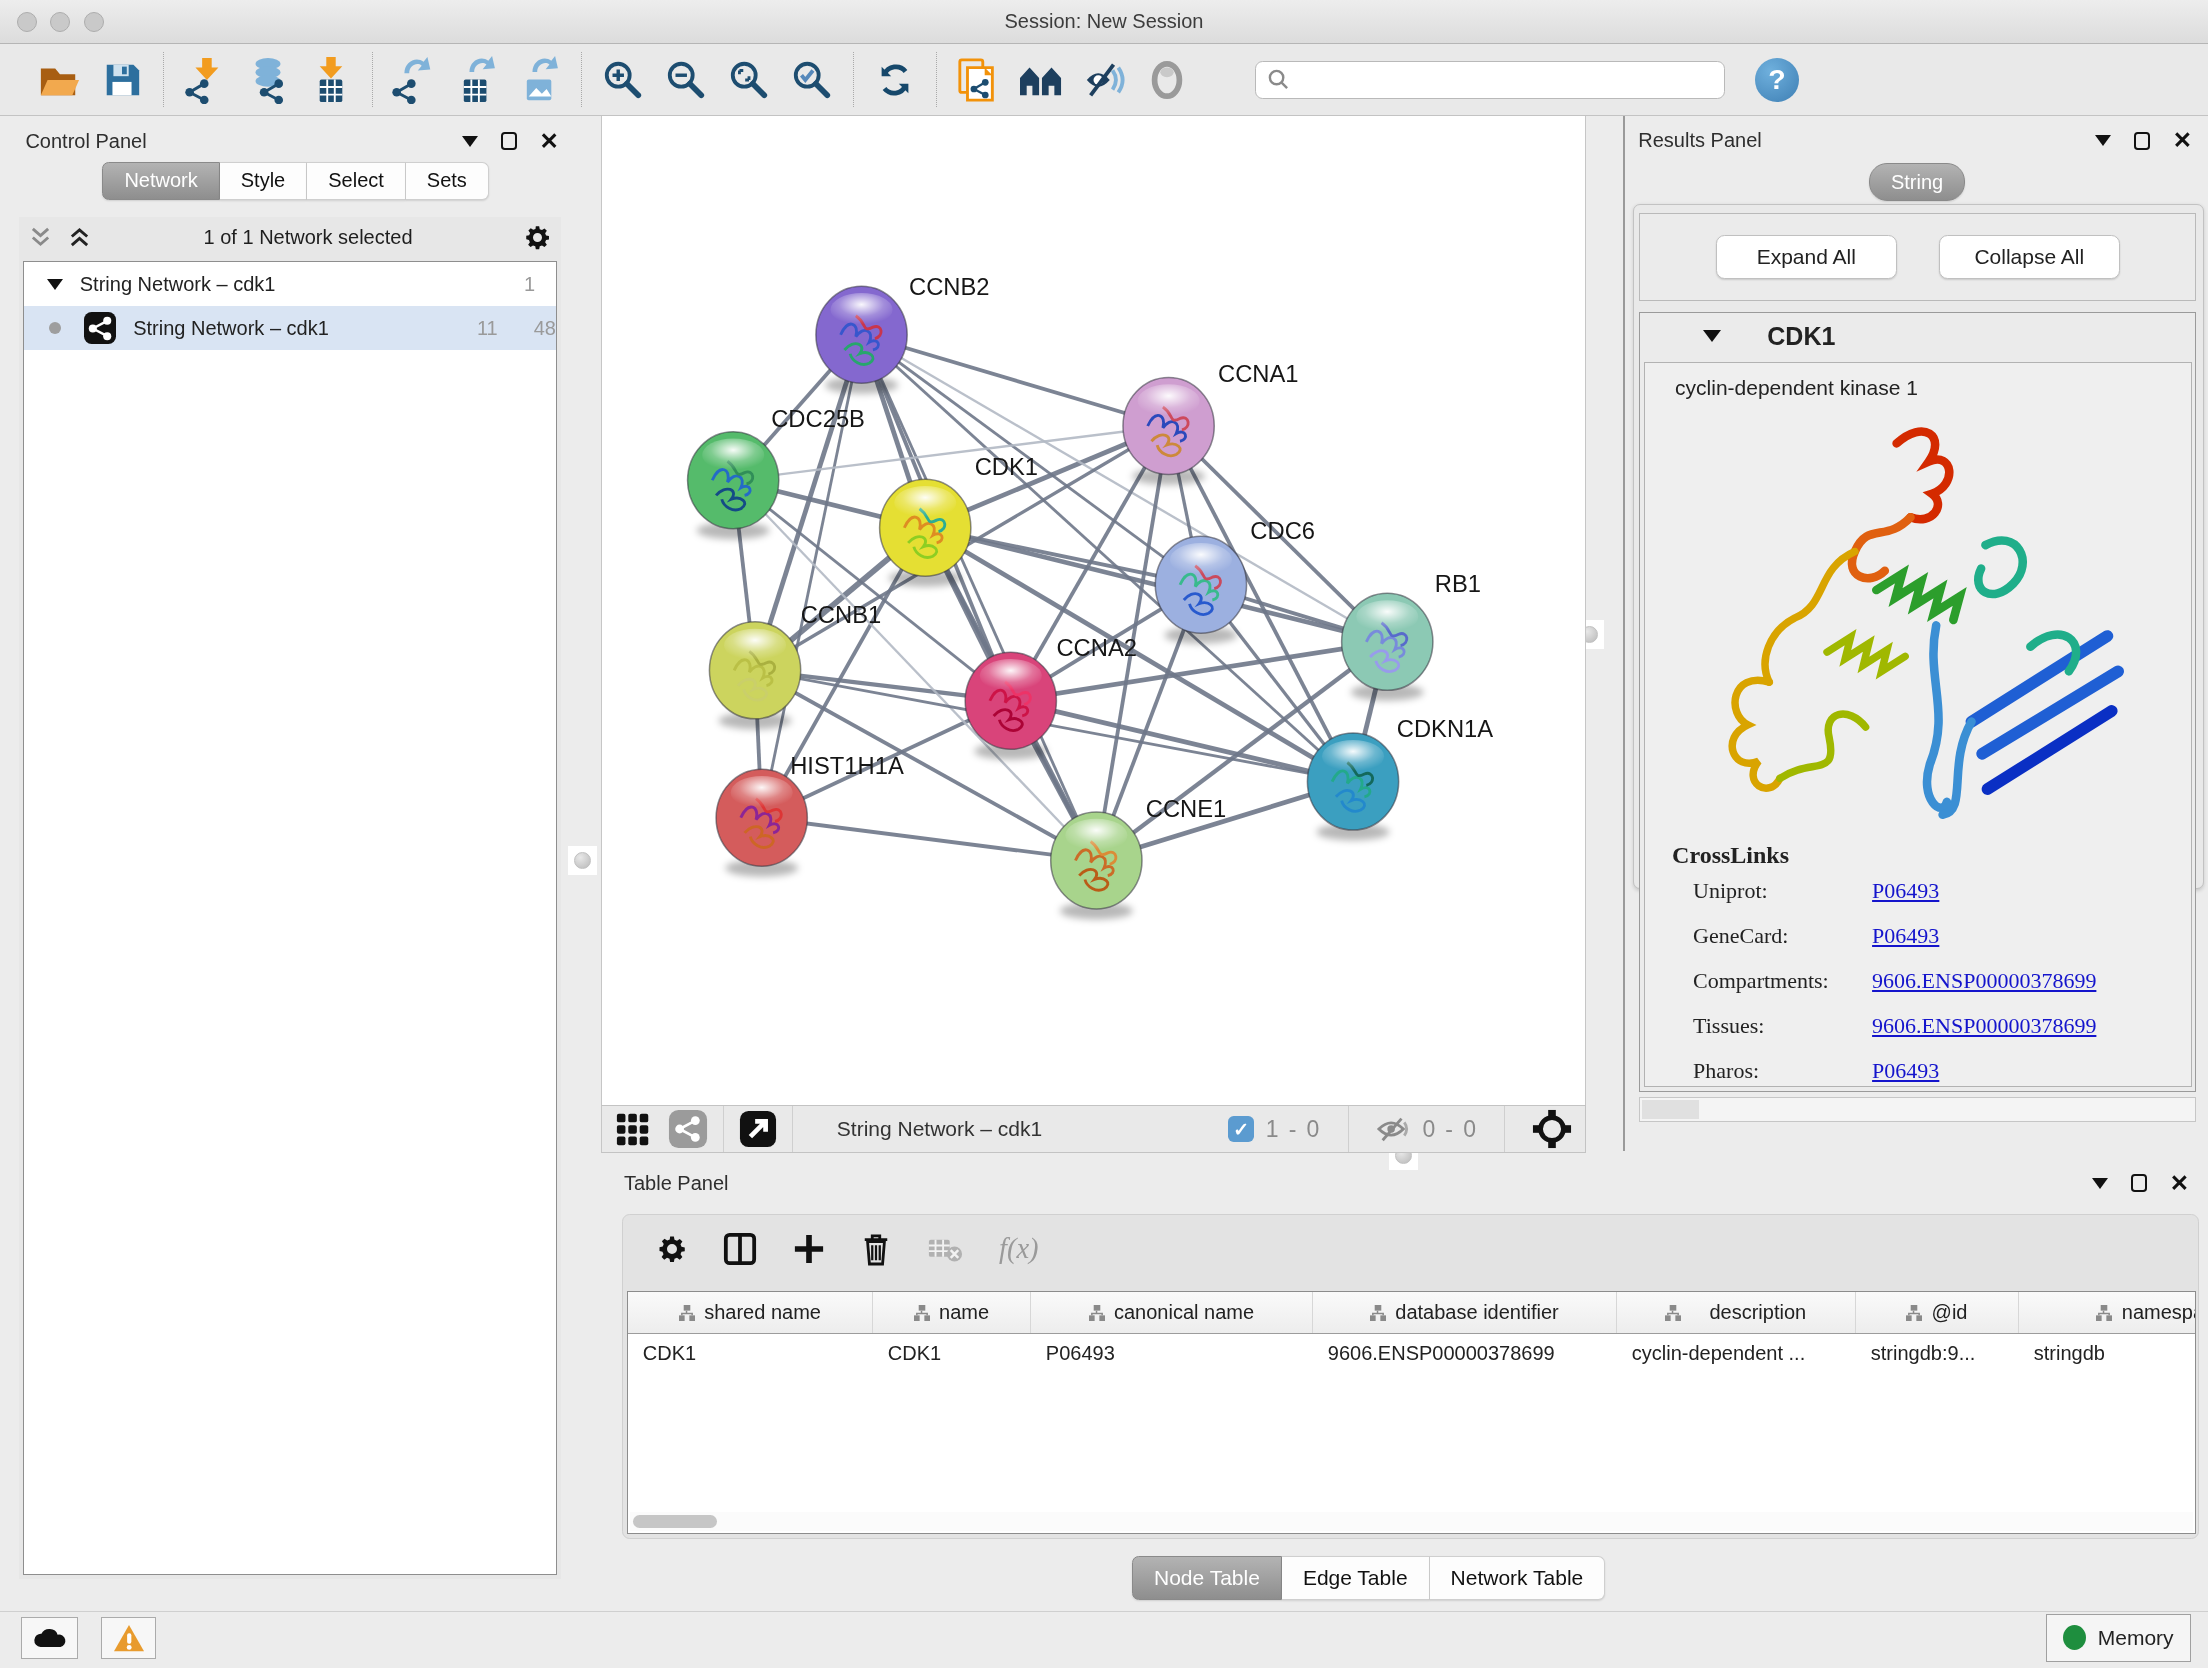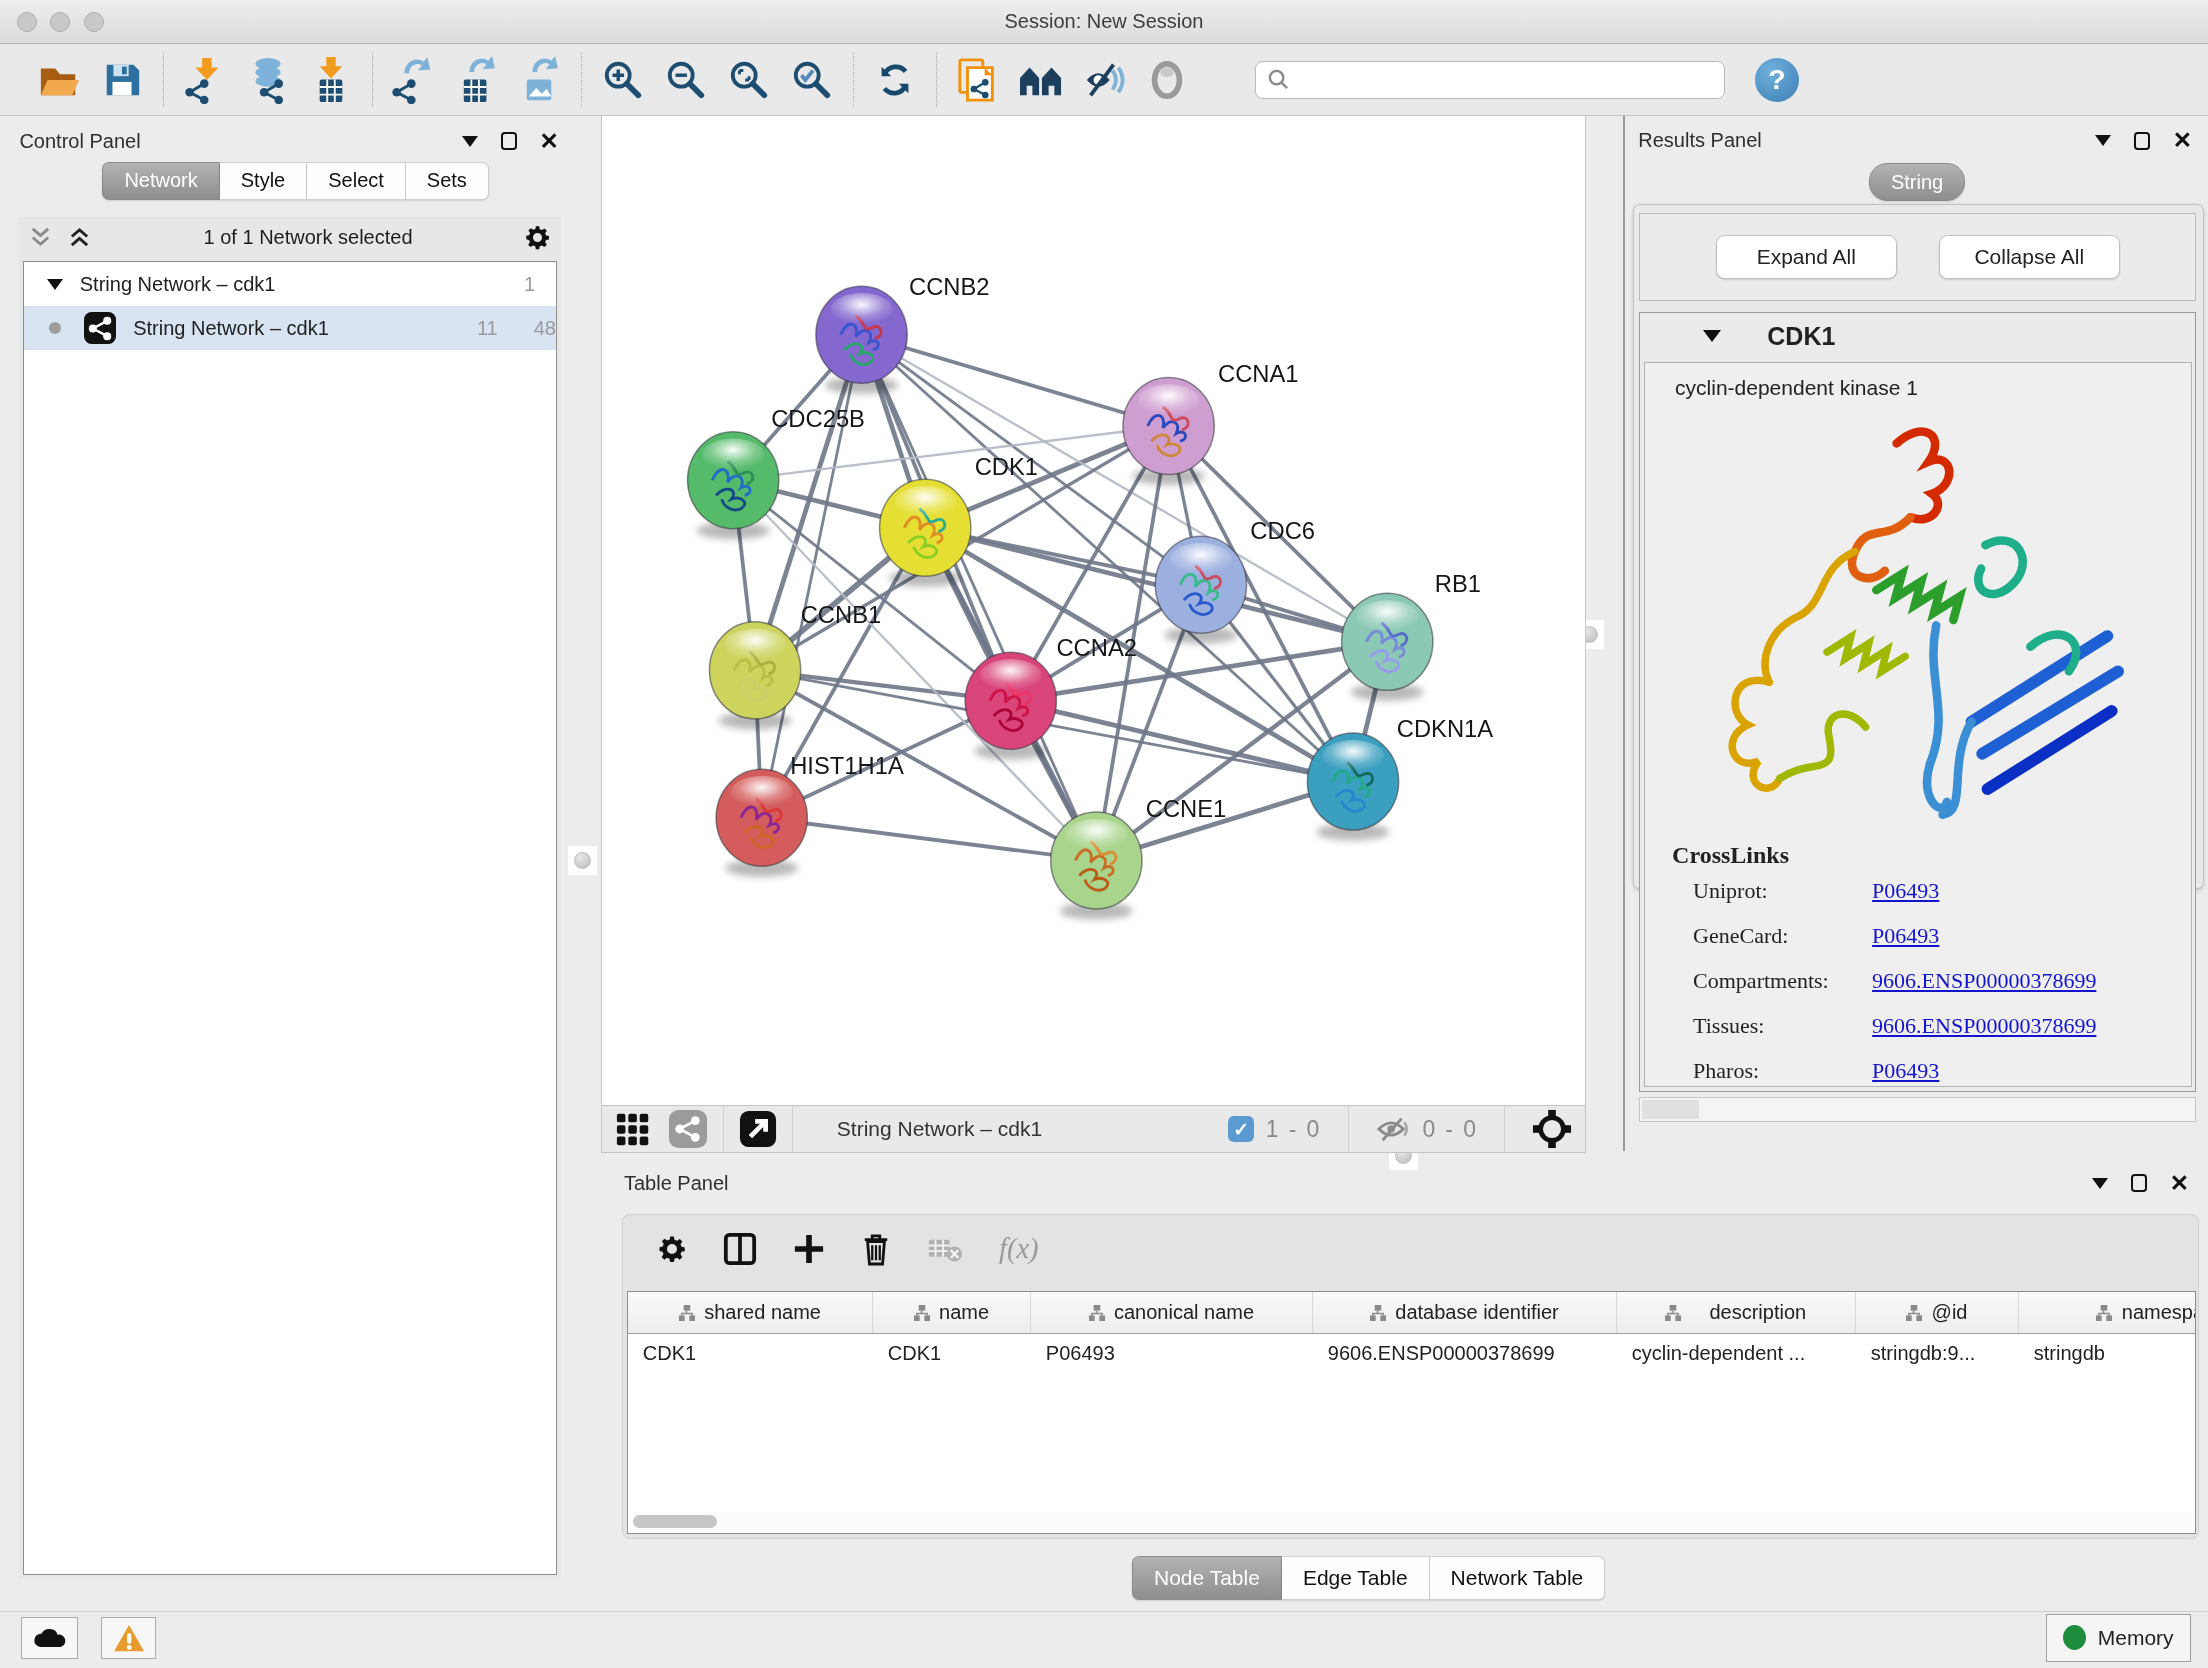--- a/index.html
+++ b/index.html
@@ -297,21 +297,21 @@
         <circle cx="10" cy="10" r="7" fill="none" stroke="#8a8a8a" stroke-width="2.5"></circle>
         <path d="M15,15 L21,21" stroke="#8a8a8a" stroke-width="2.5"></path>
       </svg>
     <input placeholder="" style="">
   </div>
   <div class="help-btn">?</div>
 </div>
 
 <section class="control-panel">
   <div class="panel-head">
-    <div class="ph-title" style="margin-left:8px;">Control Panel</div>
+    <div class="ph-title" style="margin-left:14px;">Control Panel</div>
     <div class="ph-icons">
       <span class="tri"></span>
       <span class="flo"></span>
       <span class="clo">✕</span>
     </div>
   </div>
   <div class="seg cp-tabs" id="cp-tabs">
       <div class="tab active">Network</div>
       <div class="tab">Style</div>
       <div class="tab">Select</div>

